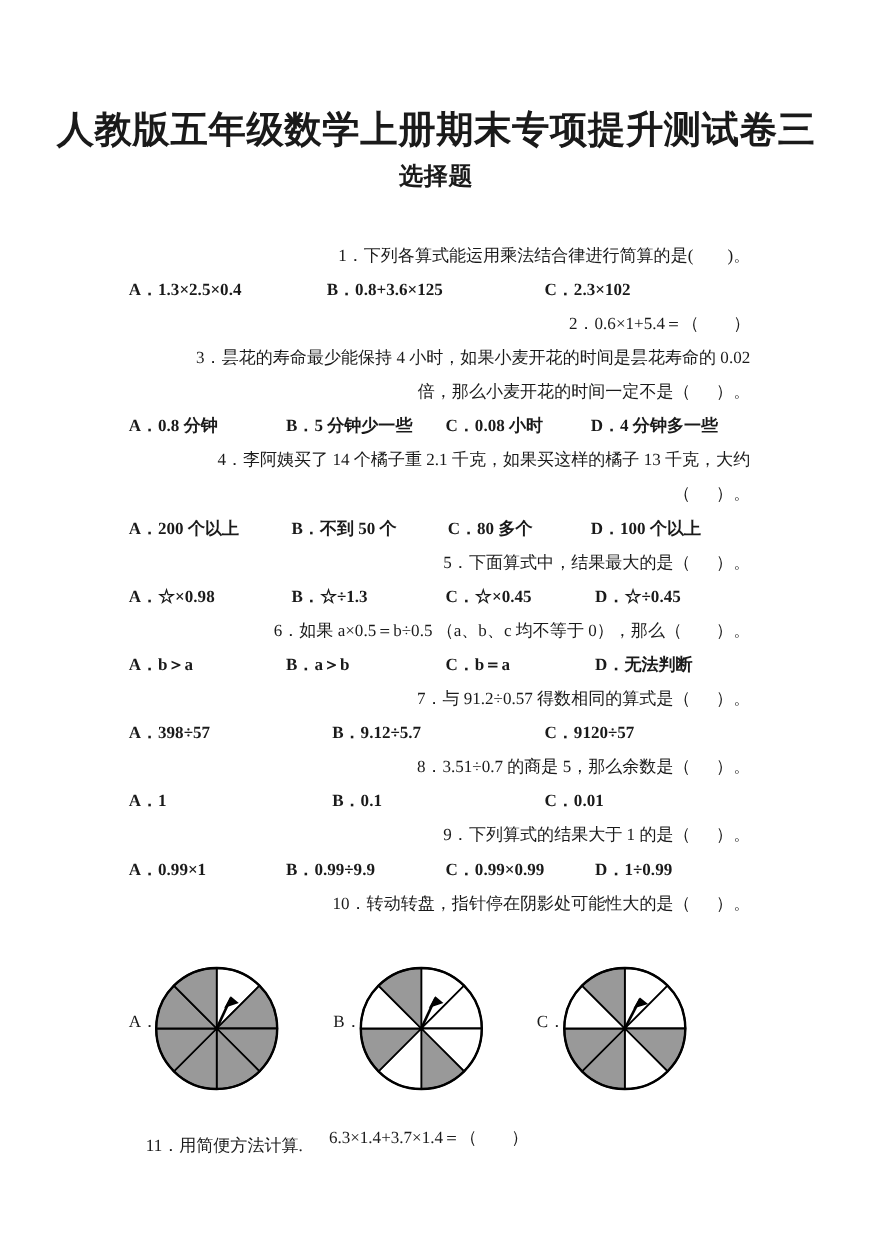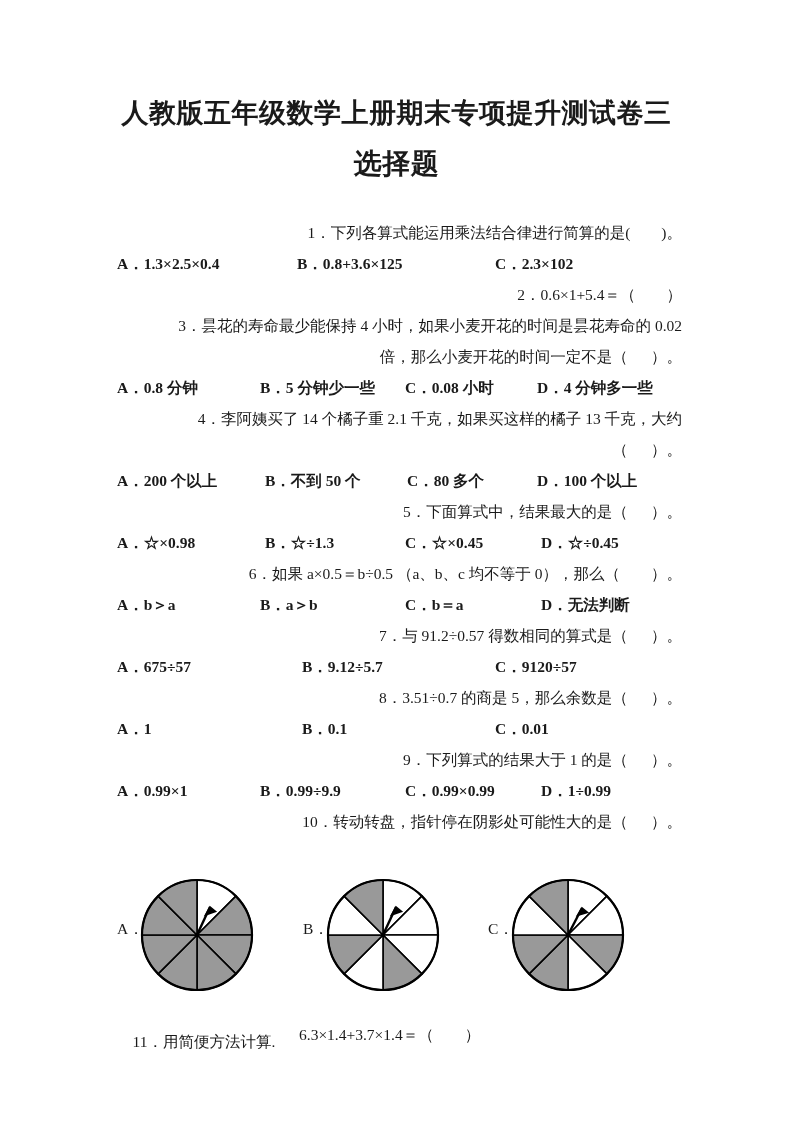--- a/index.html
+++ b/index.html
@@ -18,32 +18,32 @@
     height: 1122px;
     background: #ffffff;
     overflow: hidden;
   }
   .doc-title {
     position: absolute;
     left: 0;
     top: 95px;
     width: 793px;
     text-align: center;
-    font-size: 27px;
+    font-size: 34px;
     font-weight: bold;
     letter-spacing: 0.5px;
     font-family: "Liberation Serif", "DejaVu Serif", serif;
   }
   .doc-subtitle {
     position: absolute;
     left: 0;
     top: 145px;
     width: 793px;
     text-align: center;
-    font-size: 28px;
+    font-size: 22px;
     font-weight: bold;
     letter-spacing: 0.5px;
   }
   .body-block {
     position: absolute;
     left: 117px;
     top: 217px;
     width: 565px;
   }
   .line {
@@ -158,21 +158,21 @@
     <div class="line">6．如果 a×0.5＝b÷0.5 （a、b、c 均不等于 0），那么（        ）。</div>
     <div class="opts">
       <span class="opt" style="left:0px">A．b＞a</span>
       <span class="opt" style="left:143px">B．a＞b</span>
       <span class="opt" style="left:288px">C．b＝a</span>
       <span class="opt" style="left:424px">D．无法判断</span>
     </div>
 
     <div class="line">7．与 91.2÷0.57 得数相同的算式是（      ）。</div>
     <div class="opts">
-      <span class="opt" style="left:0px">A．675÷57</span>
+      <span class="opt" style="left:0px">A．398÷57</span>
       <span class="opt" style="left:185px">B．9.12÷5.7</span>
       <span class="opt" style="left:378px">C．9120÷57</span>
     </div>
 
     <div class="line">8．3.51÷0.7 的商是 5，那么余数是（      ）。</div>
     <div class="opts">
       <span class="opt" style="left:0px">A．1</span>
       <span class="opt" style="left:185px">B．0.1</span>
       <span class="opt" style="left:378px">C．0.01</span>
     </div>

